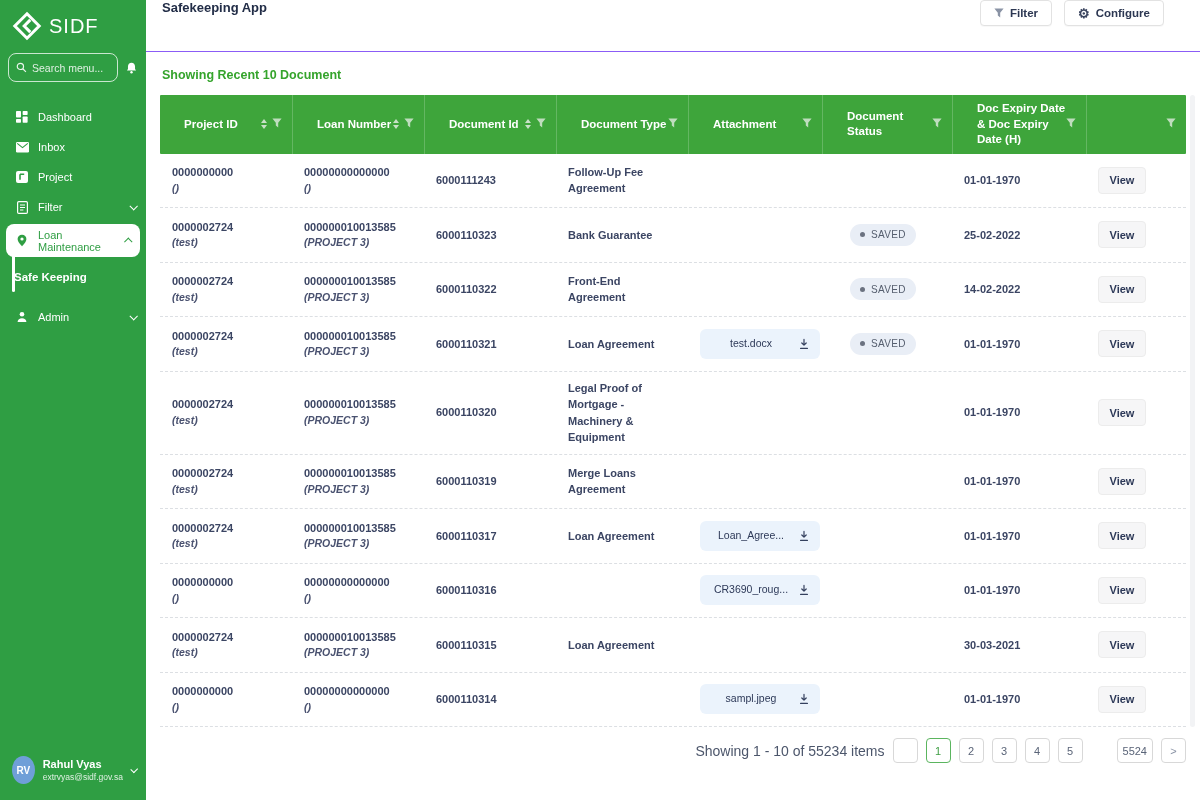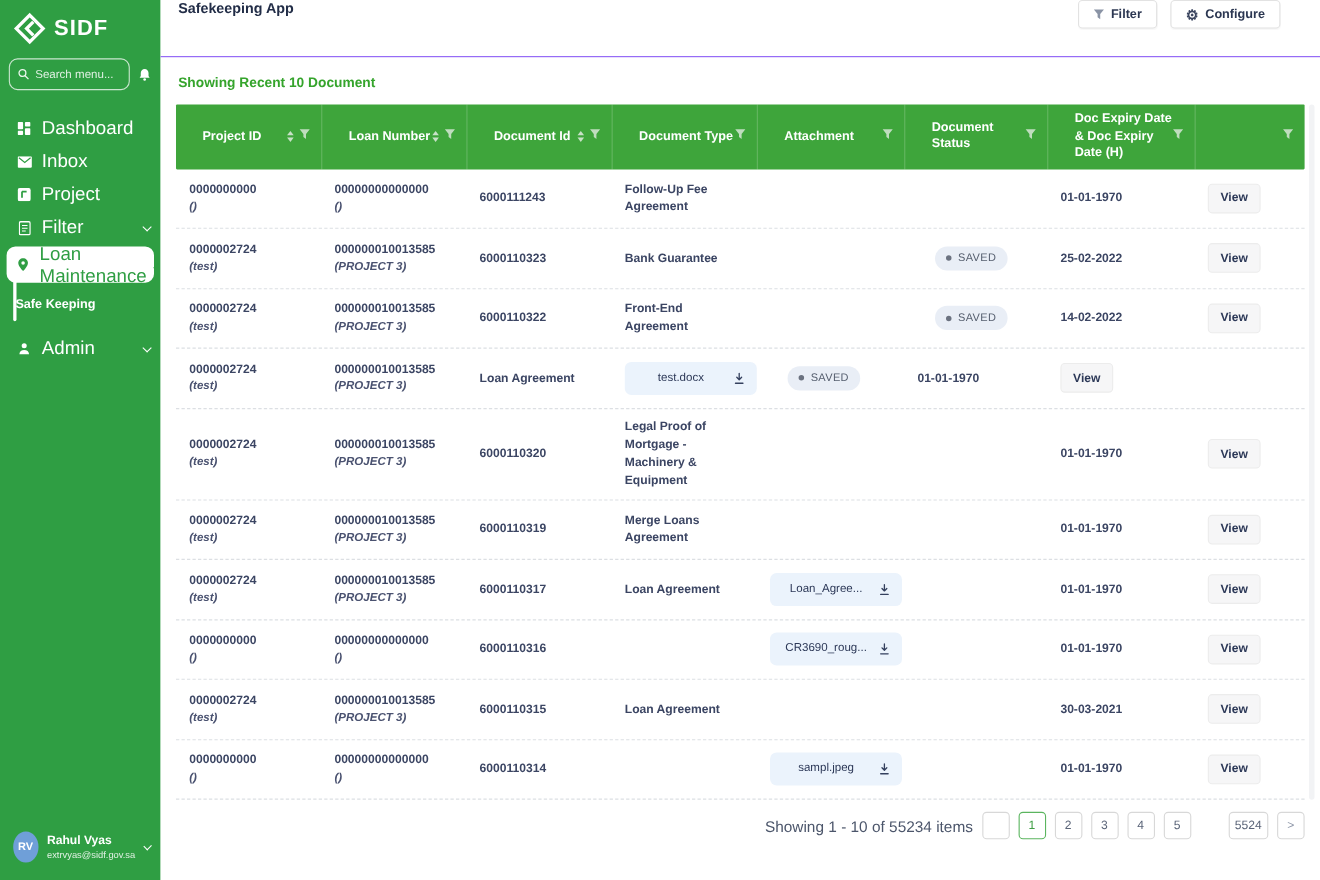--- a/index.html
+++ b/index.html
@@ -4,31 +4,31 @@
 <style>
   * { box-sizing: border-box; margin: 0; padding: 0; }
   html,body { width:1200px; height:800px; overflow:hidden; }
   body { font-family:"Liberation Sans", sans-serif; background:#fff; color:#343f5e; }
   .app { display:flex; width:1200px; height:800px; }
 
   
   .sidebar { width:146px; min-width:146px; background:#2f9e43; height:800px;
              display:flex; flex-direction:column; color:#fff; }
   .logo-row { display:flex; align-items:center; gap:7px; padding:11px 10px 10px 12px; }
-  .logo-text { font-size:20px; font-weight:700; letter-spacing:1px; }
+  .logo-text { font-size:20px; font-weight:400; letter-spacing:1px; }
   .search-row { display:flex; align-items:center; gap:7px; padding:2px 8px 0 8px; }
   .search-box { flex:1; display:flex; align-items:center; gap:5px; height:29px;
                 border:1px solid rgba(255,255,255,.75); border-radius:8px; padding:0 7px; }
   .search-box input { background:transparent; border:none; outline:none; color:#fff;
                       font-size:10.5px; width:72px; font-family:inherit; }
   .search-box input::placeholder { color:rgba(255,255,255,.85); }
   .bell { display:flex; }
   nav { margin-top:20px; }
   .nav-item { display:flex; align-items:center; gap:9px; height:30px; padding:0 10px 0 15px;
-              font-size:17px; color:#fff; cursor:pointer; }
+              font-size:11px; color:#fff; cursor:pointer; }
   .nav-item .nav-label { flex:1; }
   .nav-icon { width:14px; display:flex; justify-content:center; }
   .chev { width:6px; height:6px; border-right:1.6px solid currentColor; border-bottom:1.6px solid currentColor;
           display:inline-block; }
   .chev.down { transform:rotate(45deg) translateY(-1px); }
   .chev.up { transform:rotate(-135deg) translateY(-1px); }
   .nav-item.active { background:#fff; color:#2f9e43; border-radius:8px; margin:2px 6px;
                      height:33px; padding:0 8px 0 9px; font-weight:400; }
   .sub-item { position:relative; display:flex; align-items:center; height:30px; margin-top:5px;
               padding-left:14px; font-size:11.5px; font-weight:700; color:#fff; cursor:pointer; }
@@ -372,20 +372,21 @@
 
       <div class="tr grid-row">
         <div class="td">
             <div>0000002724</div>
             <div class="cell-sub">(test)</div>
           </div>
         <div class="td">
             <div>000000010013585</div>
             <div class="cell-sub">(PROJECT 3)</div>
           </div>
+        <div class="td">6000110321</div>
         <div class="td">Loan Agreement</div>
         <div class="td">
             <span class="att-chip">
               <span class="att-name">test.docx</span>
               <span class="att-dl">
                 <svg width="12" height="12" viewBox="0 0 12 12">
                   <path d="M6 1.4v5.4M3.8 5 6 7.2 8.2 5" stroke="#34405e" stroke-width="1.2" fill="none" stroke-linecap="round" stroke-linejoin="round"></path>
                   <path d="M2.6 10.4h6.8" stroke="#34405e" stroke-width="1.2" stroke-linecap="round"></path>
                 </svg>
               </span>

